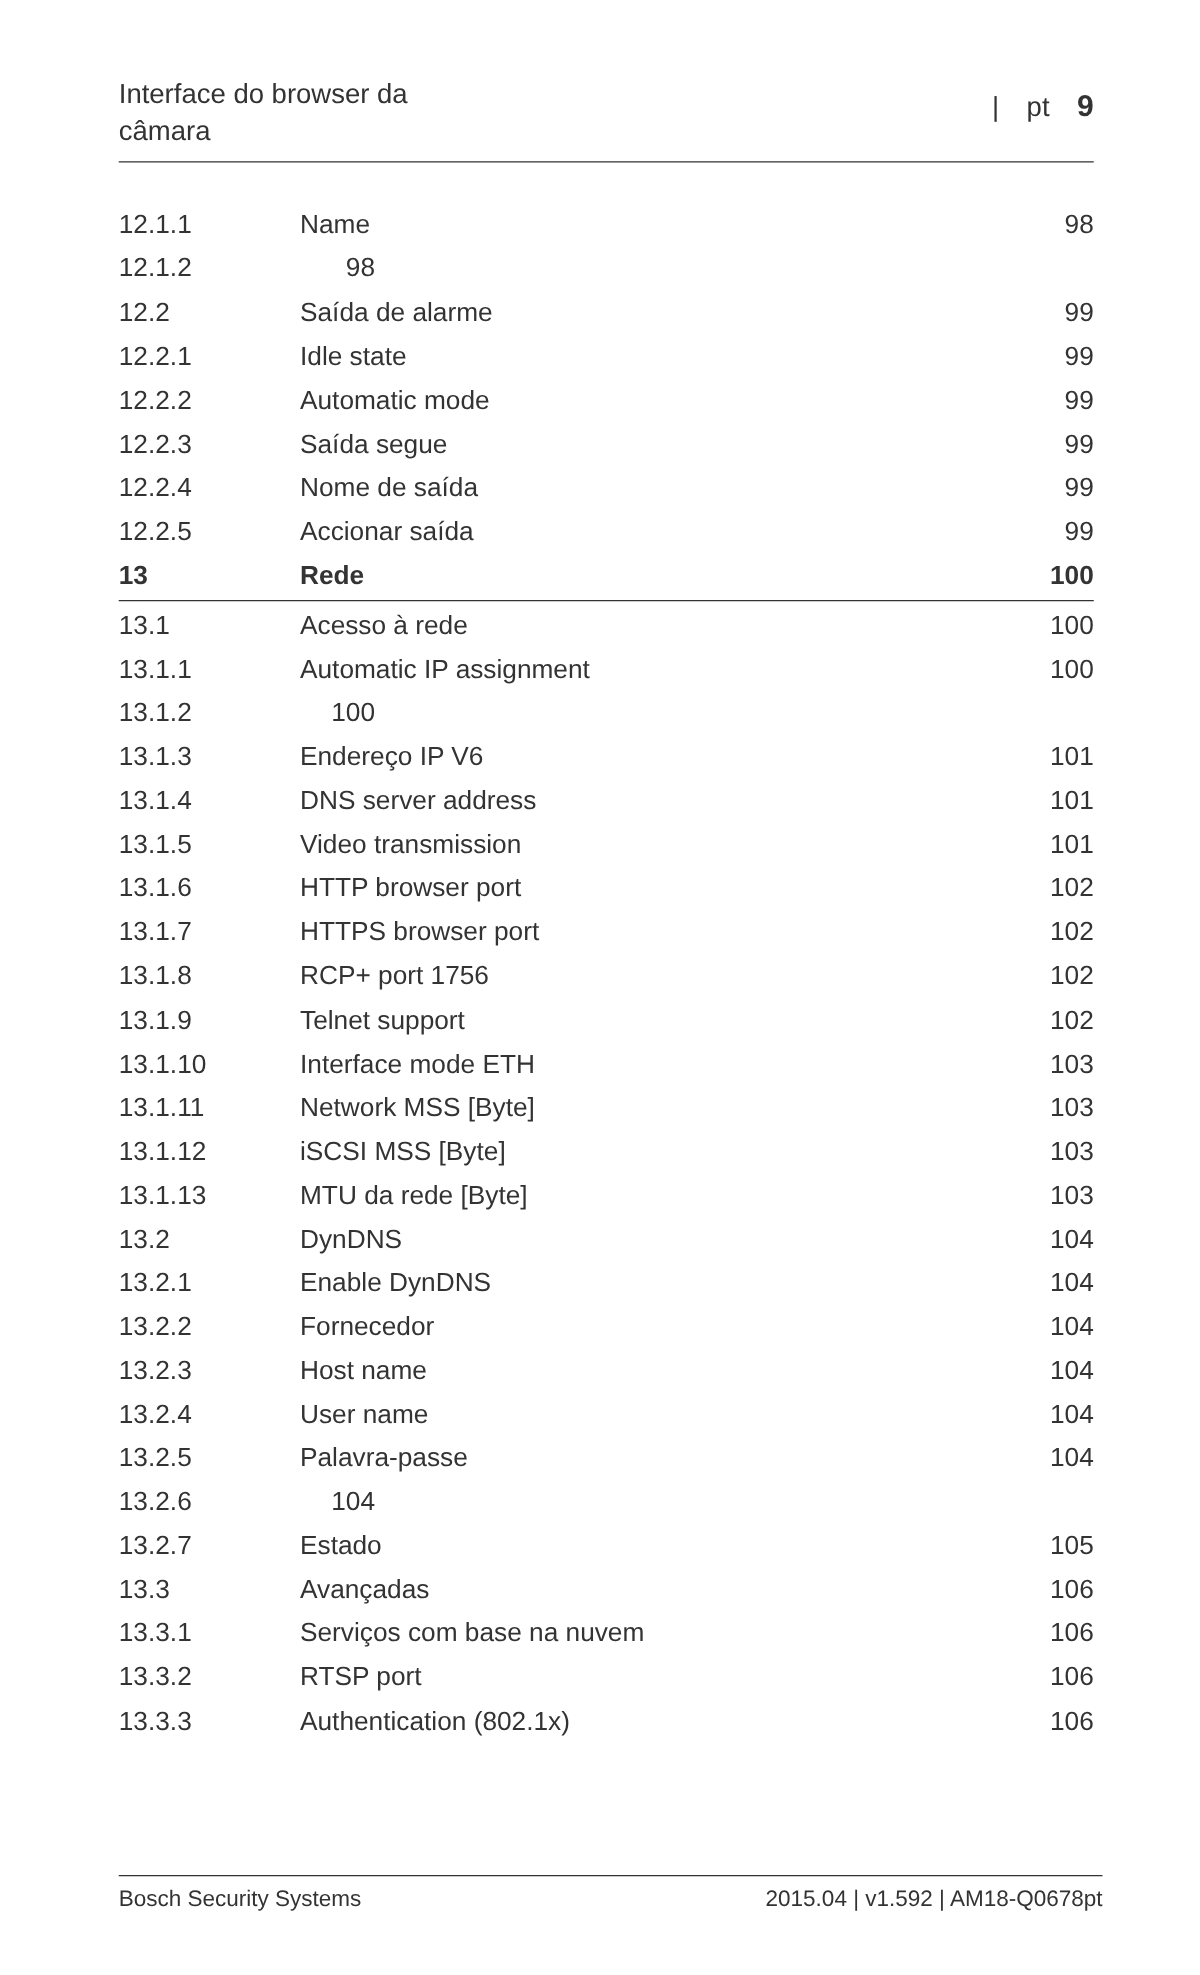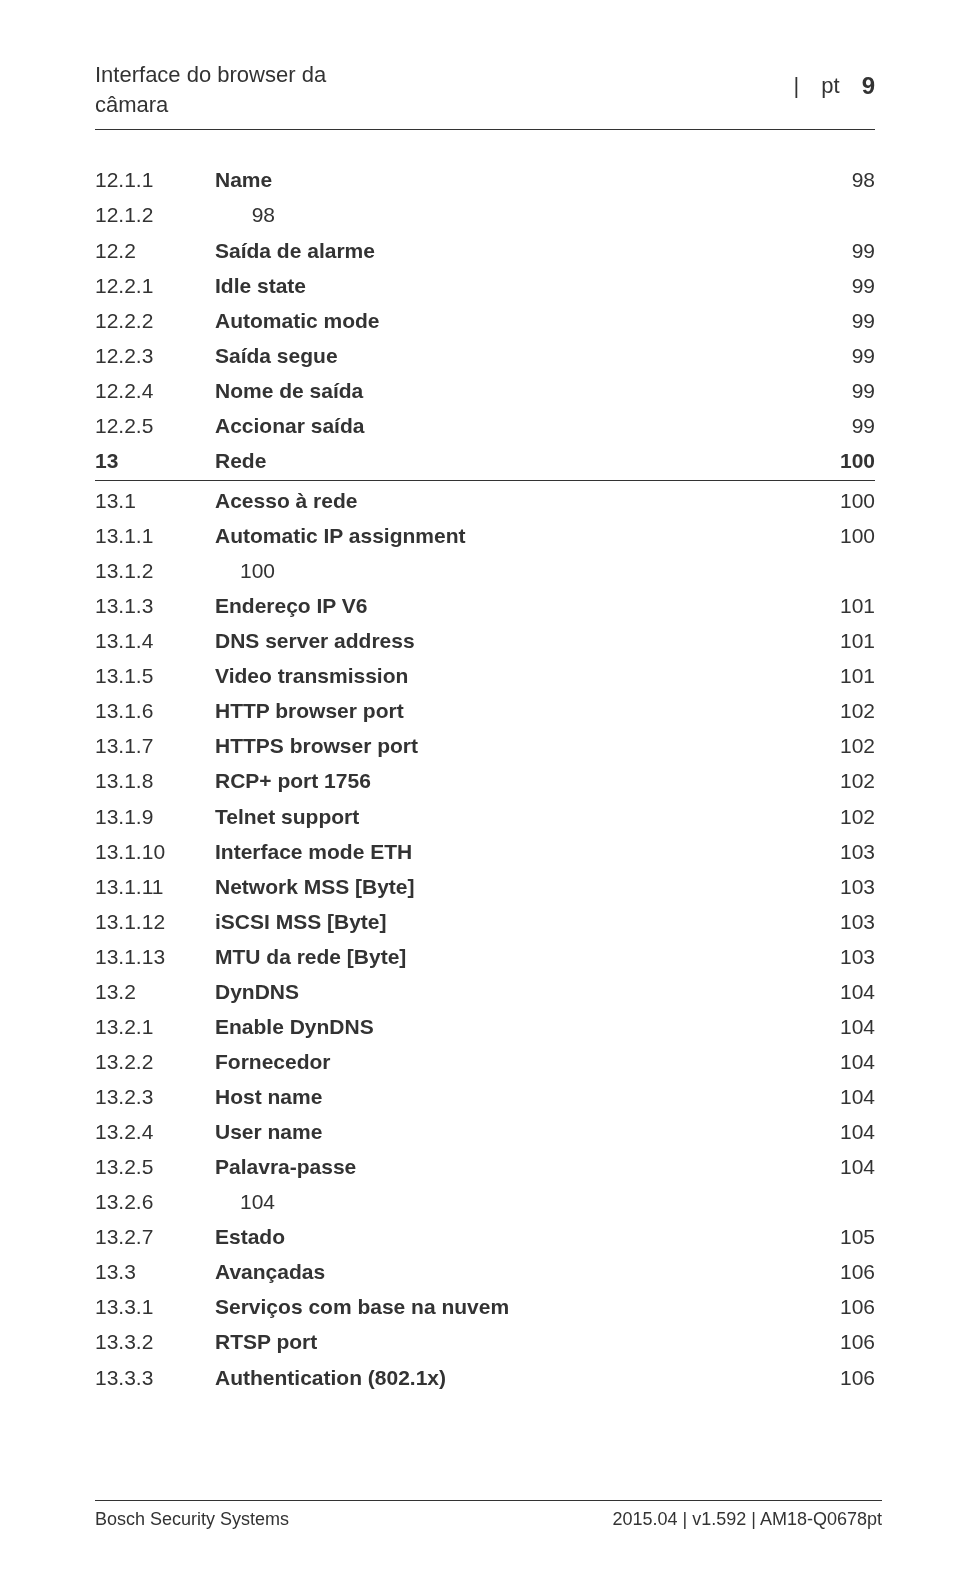--- a/index.html
+++ b/index.html
@@ -39,28 +39,28 @@
   .page-number { font-weight: bold; font-size: 24px; }
 
   .toc {
     font-size: 21px;
     color: #333;
   }
   .toc-row {
     display: flex;
     align-items: flex-end;
     line-height: 1.67;
+    gap: 25px;
   }
   .toc-row .num {
     flex: 0 0 120px;
   }
   .toc-row .title {
     flex: 1 1 auto;
     padding-right: 12px;
-    font-weight: bold;
   }
   .toc-row .pg {
     flex: 0 0 60px;
     text-align: right;
   }
   .toc-row.chapter {
     font-weight: bold;
     border-bottom: 1.5px solid #333;
     padding-bottom: 2px;
     margin-bottom: 2px;

